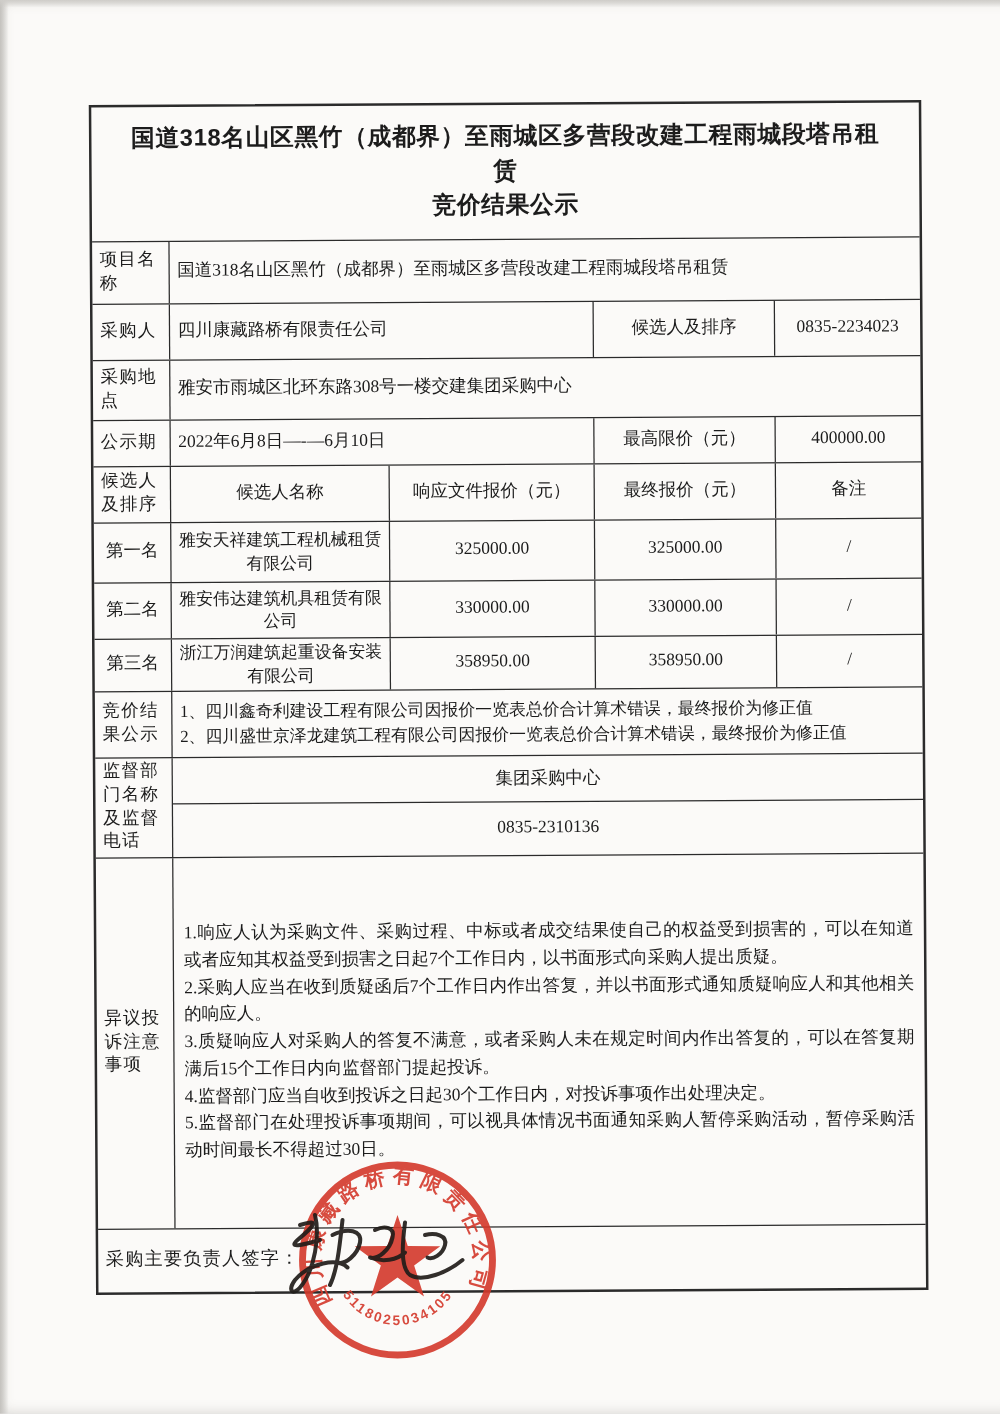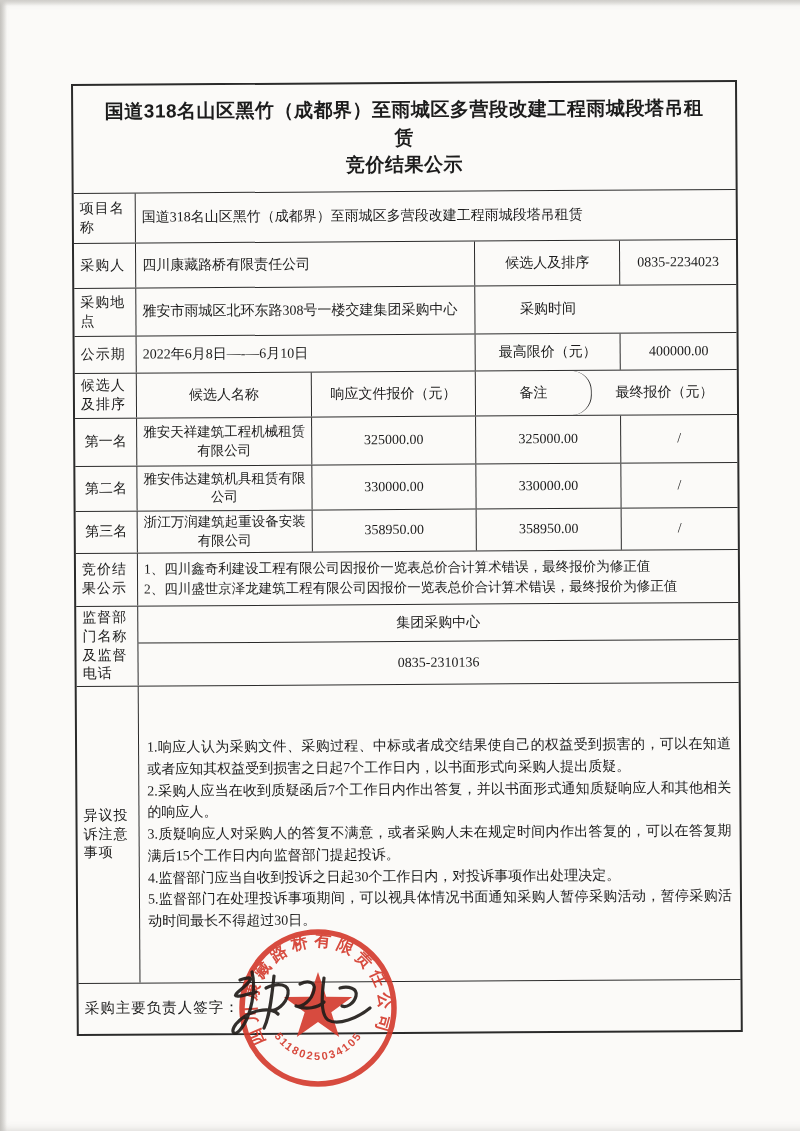--- a/index.html
+++ b/index.html
@@ -87,36 +87,35 @@
     <div class="row" style="height:45px">
       <div class="cell c0 label">采购人</div>
       <div class="cell m12">四川康藏路桥有限责任公司</div>
       <div class="cell c3 center">候选人及排序</div>
       <div class="cell c4 center">0835-2234023</div>
     </div>
 
     <div class="row" style="height:48px">
       <div class="cell c0 label">采购地点</div>
       <div class="cell m12">雅安市雨城区北环东路308号一楼交建集团采购中心</div>
-      <div class="cell c3 center">采购时间</div>
     </div>
 
     <div class="row" style="height:37px">
       <div class="cell c0 label">公示期</div>
       <div class="cell m12">2022年6月8日—-—6月10日</div>
       <div class="cell c3 center">最高限价（元）</div>
       <div class="cell c4 center">400000.00</div>
     </div>
 
     <div class="row" style="height:45px">
       <div class="cell c0 label">候选人及排序</div>
       <div class="cell c1 center">候选人名称</div>
       <div class="cell c2 center">响应文件报价（元）</div>
+      <div class="cell c3 center">最终报价（元）</div>
       <div class="cell c4 center">备注</div>
-      <div class="cell c3 center">最终报价（元）</div>
     </div>
 
     <div class="row" style="height:48px">
       <div class="cell c0 center">第一名</div>
       <div class="cell c1 center" style="font-size:13.5px">雅安天祥建筑工程机械租赁有限公司</div>
       <div class="cell c2 center">325000.00</div>
       <div class="cell c3 center">325000.00</div>
       <div class="cell c4 center">/</div>
     </div>
 

